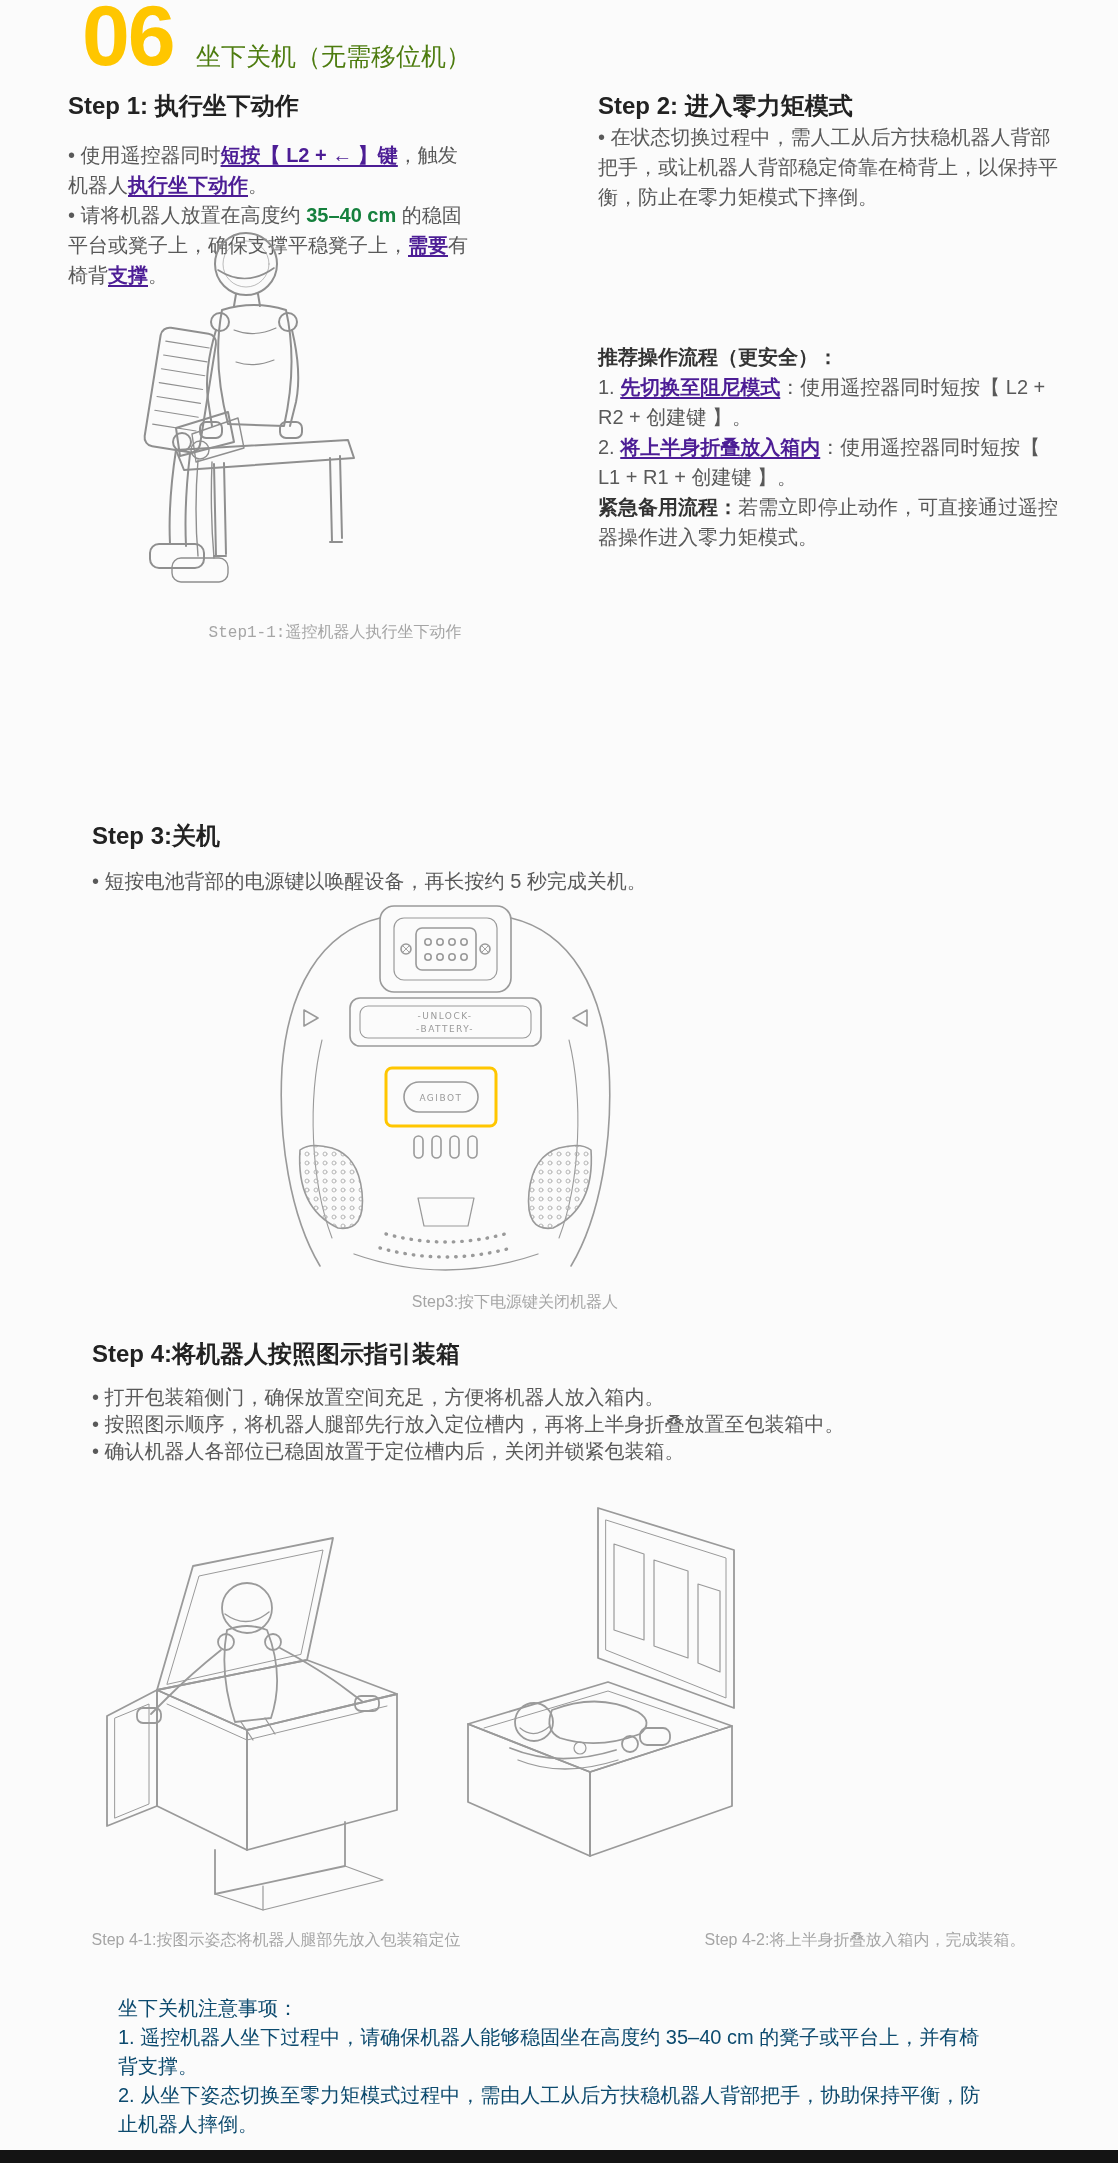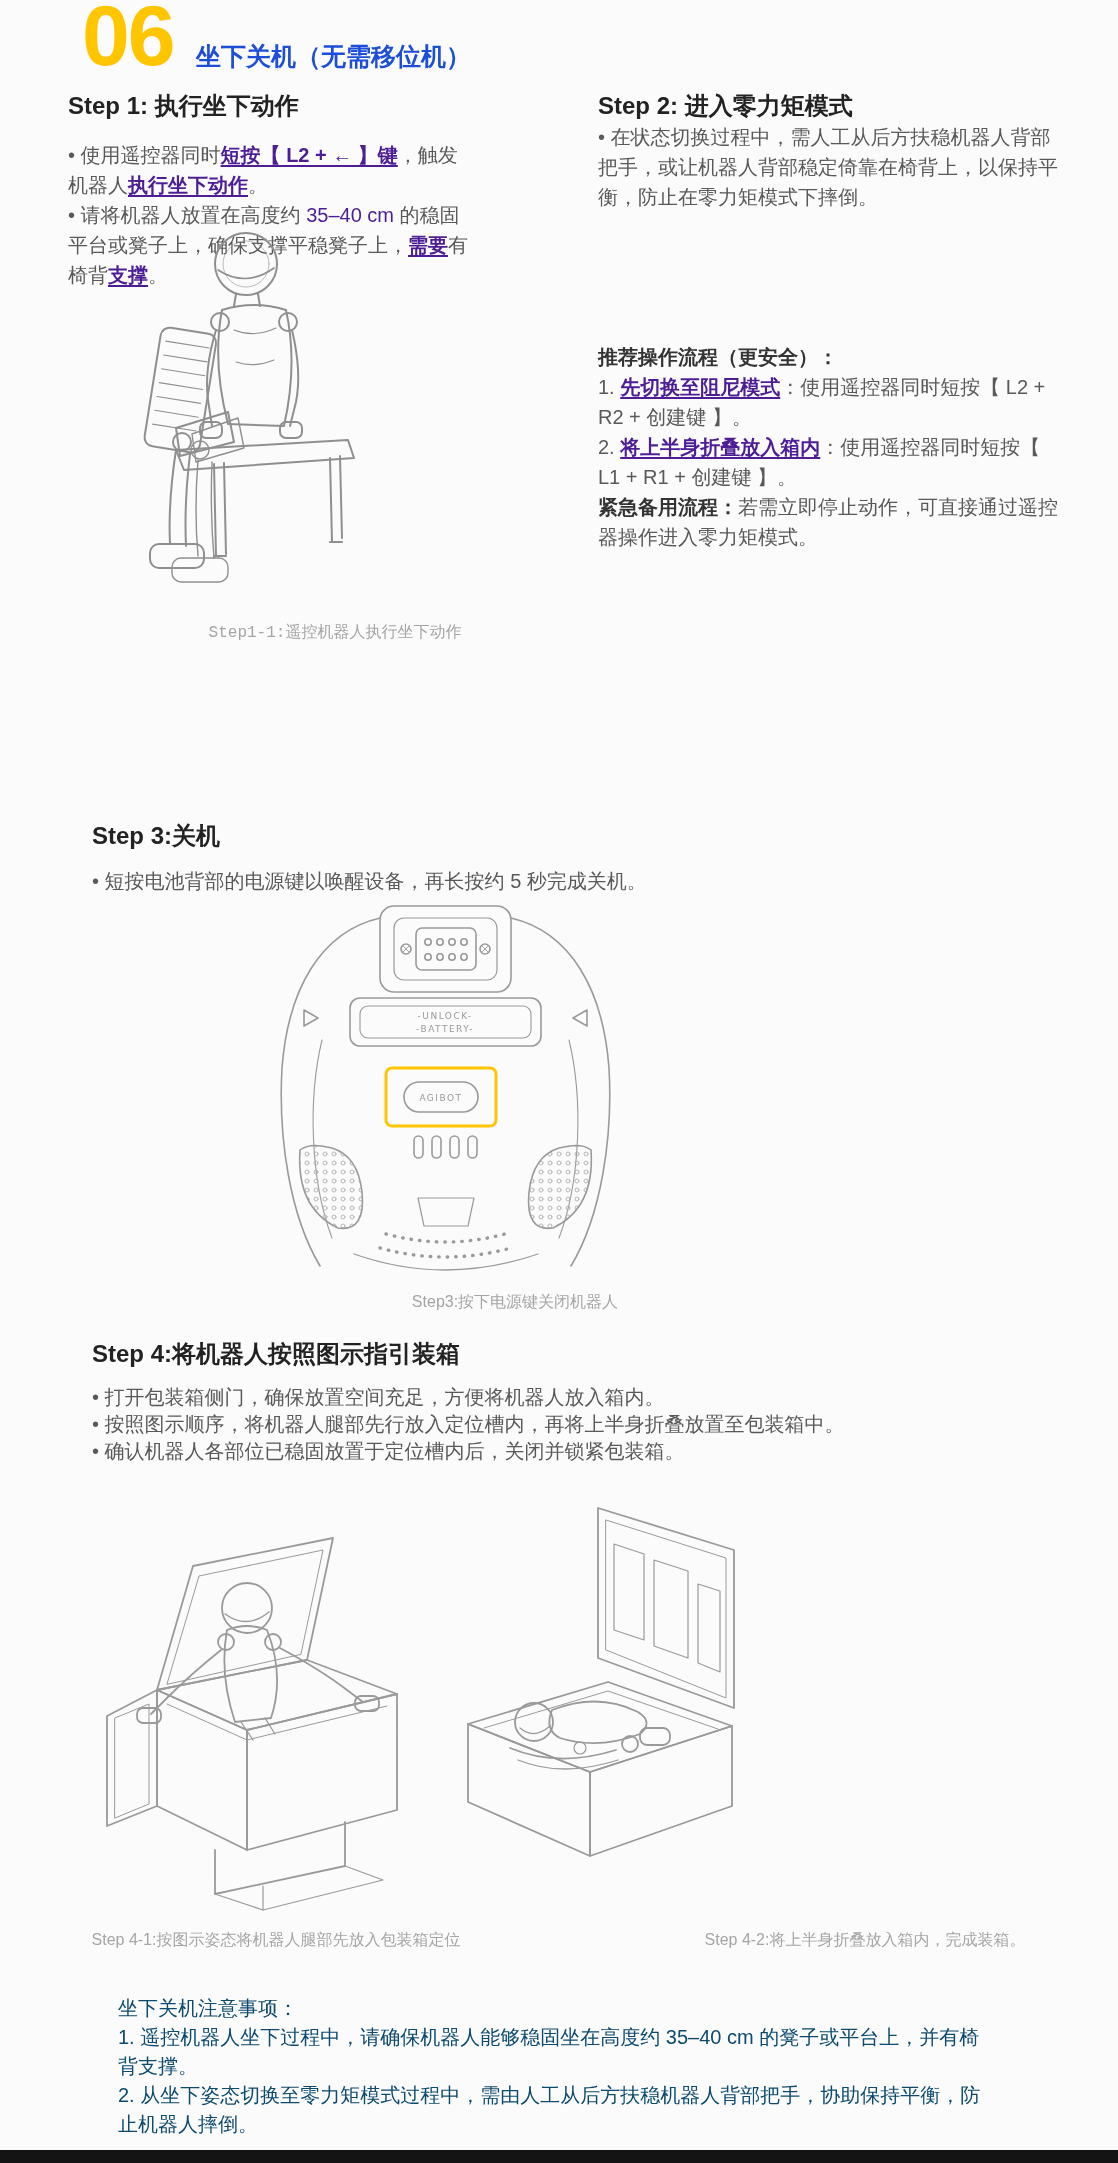--- a/index.html
+++ b/index.html
@@ -3,24 +3,24 @@
 <meta charset="utf-8">
 <style>
   html,body{margin:0;padding:0;}
   body{
     width:1118px;height:2163px;position:relative;background:#fbfbfb;
     font-family:"Liberation Sans","DejaVu Sans",sans-serif;
     -webkit-font-smoothing:antialiased;overflow:hidden;
   }
   .abs{position:absolute;}
   .page-num{font-size:86px;font-weight:700;color:#ffc600;line-height:1;letter-spacing:-2px;}
-  .page-title{font-size:25px;font-weight:700;color:#1d4ed8;}
+  .page-title{font-size:25px;font-weight:400;color:#4d7c0f;}
   .step-title{font-size:24px;font-weight:700;color:#222;margin:0;}
   .body-text{font-size:20px;color:#595959;line-height:30px;margin:0;}
-  .hl{color:#4c1d95;font-weight:400;}
+  .hl{color:#15803d;font-weight:700;}
   .hl-u{color:#4c1d95;font-weight:700;text-decoration:underline;text-decoration-thickness:2px;text-underline-offset:3px;}
   .bold-dark{color:#333;font-weight:700;}
   .caption{font-size:16px;color:#a5a5a5;text-align:center;}
   .notes-text{font-size:20px;color:#0c4a6e;line-height:29px;margin:0;}
   .footer-bar{background:#141414;}
   svg{display:block;}
   svg text{font-family:"DejaVu Sans",sans-serif;}
 </style>
 </head>
 <body>

